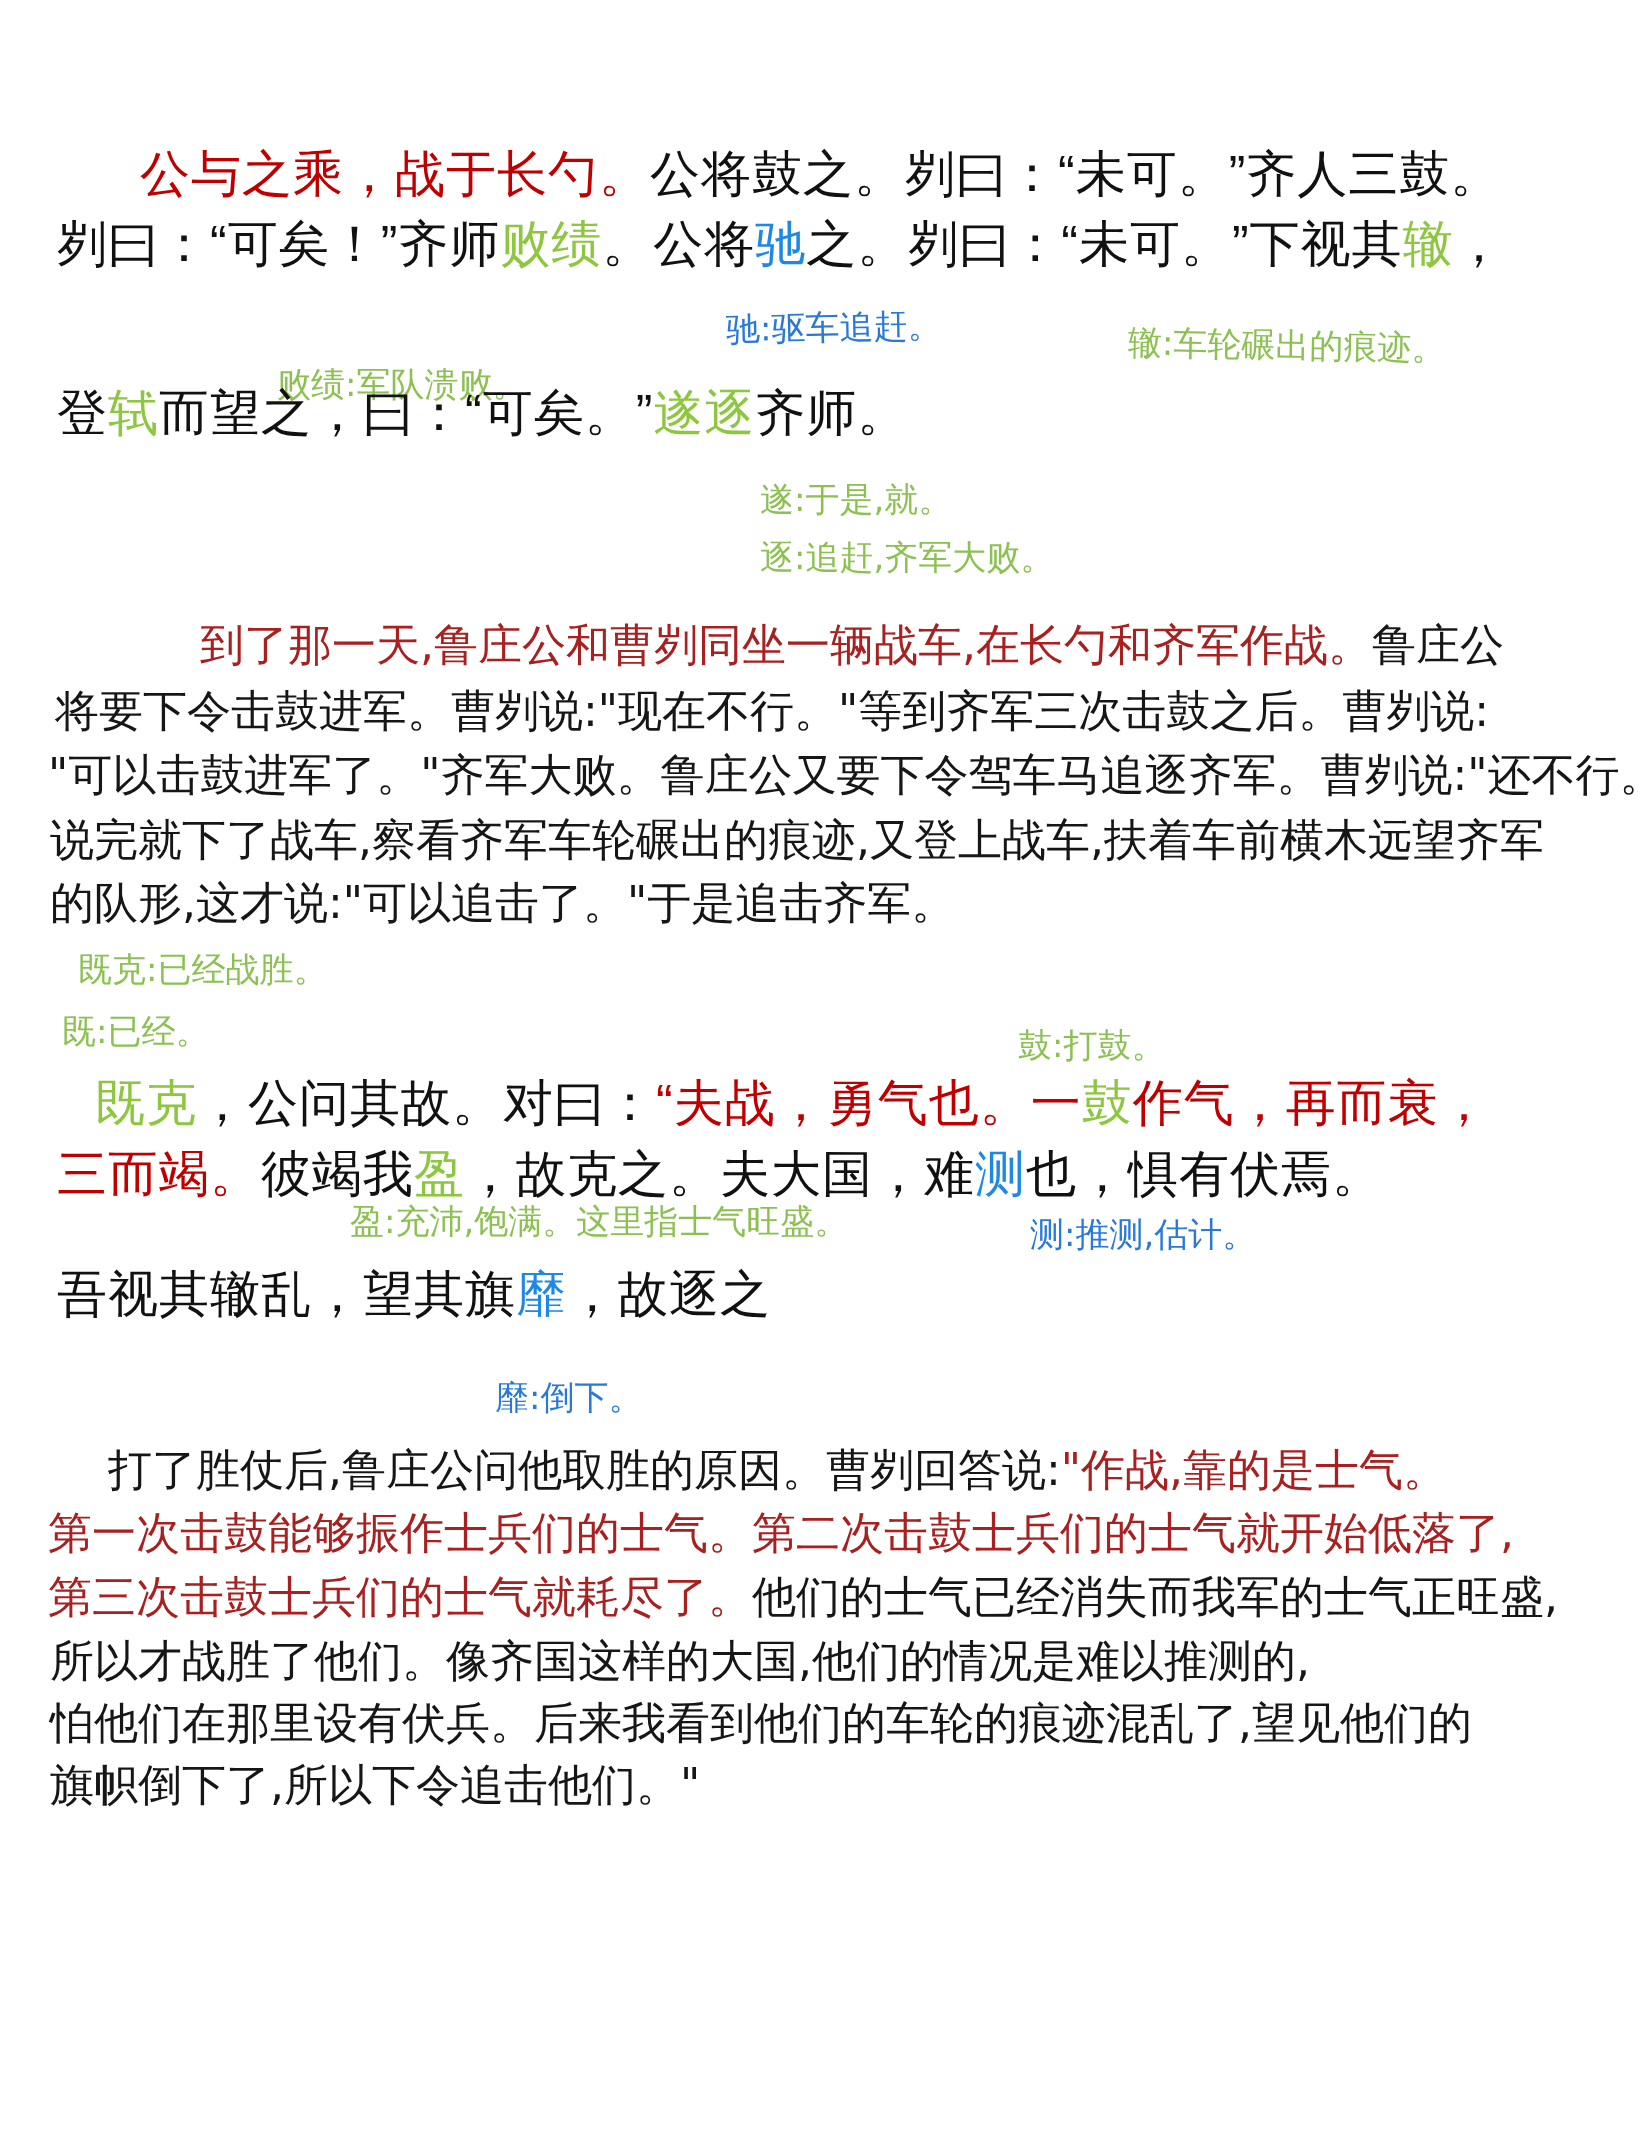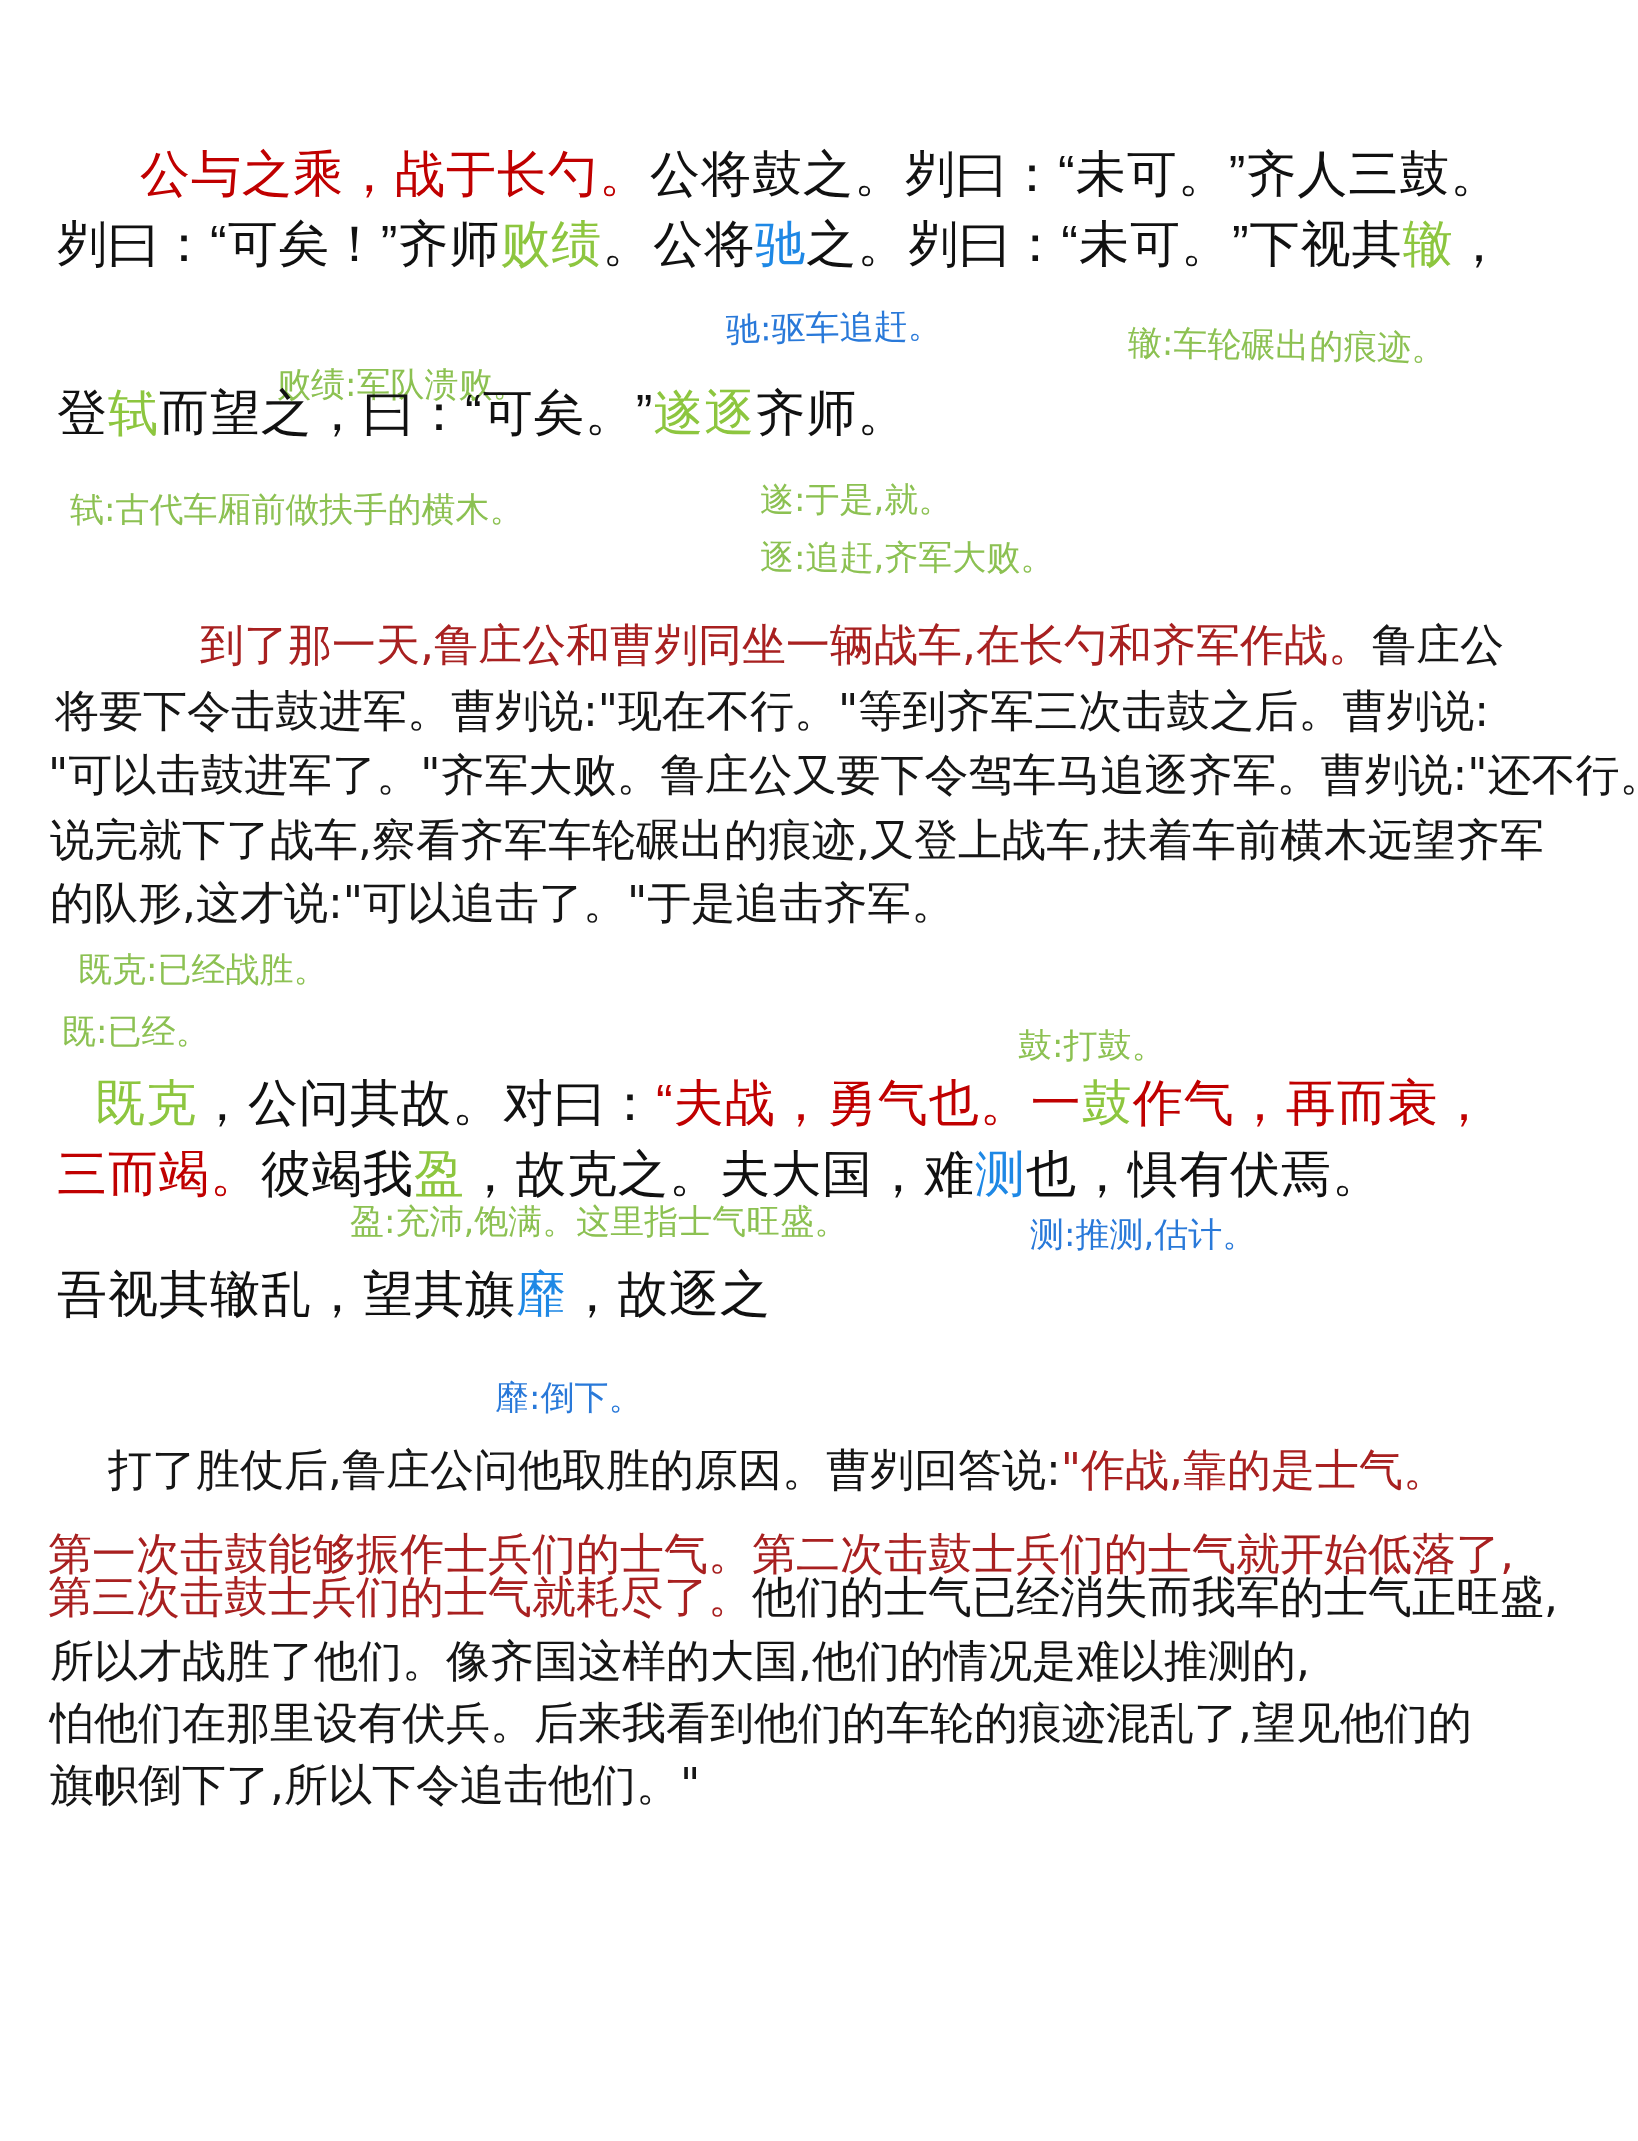--- a/index.html
+++ b/index.html
@@ -35,21 +35,20 @@
 
   <div class="line print" style="left:140px;top:146px;"><span class="c-red">公与之乘，战于长勺。</span><span class="c-black">公将鼓之。刿曰：“未可。”齐人三鼓。</span></div>
   <div class="line print" style="left:57px;top:216px;"><span class="c-black">刿曰：“可矣！”齐师</span><span class="c-green">败绩</span><span class="c-black">。公将</span><span class="c-blue">驰</span><span class="c-black">之。刿曰：“未可。”下视其</span><span class="c-green">辙</span><span class="c-black">，</span></div>
 
   <div class="line ann" style="left:277px;top:333px;margin-top:32px;"><span class="c-hgreen">败绩:军队溃败。</span></div>
   <div class="line ann tilt-up" style="left:726px;top:308px;"><span class="c-hblue">驰:驱车追赶。</span></div>
   <div class="line ann tilt-dn" style="left:1128px;top:326px;"><span class="c-hgreen">辙:车轮碾出的痕迹。</span></div>
 
   <div class="line print" style="left:57px;top:385px;"><span class="c-black">登</span><span class="c-green">轼</span><span class="c-black">而望之，曰：“可矣。”</span><span class="c-green">遂逐</span><span class="c-black">齐师。</span></div>
 
-  <div class="line ann" style="left:70px;top:490px;"><span class="c-hgreen">轼:古代车厢前做扶手的横木。</span></div>
   <div class="line ann" style="left:760px;top:480px;text-align:center;"><span class="c-hgreen">遂:于是,就。</span></div>
   <div class="line ann" style="left:760px;top:538px;"><span class="c-hgreen">逐:追赶,齐军大败。</span></div>
 
   <div class="line hand" style="left:200px;top:620px;"><span class="c-hred">到了那一天,鲁庄公和曹刿同坐一辆战车,在长勺和齐军作战。</span><span class="c-hblack">鲁庄公</span></div>
   <div class="line hand" style="left:55px;top:686px;"><span class="c-hblack">将要下令击鼓进军。曹刿说:"现在不行。"等到齐军三次击鼓之后。曹刿说:</span></div>
   <div class="line hand" style="left:48px;top:750px;"><span class="c-hblack">"可以击鼓进军了。"齐军大败。鲁庄公又要下令驾车马追逐齐军。曹刿说:"还不行。"</span></div>
   <div class="line hand" style="left:50px;top:815px;"><span class="c-hblack">说完就下了战车,察看齐军车轮碾出的痕迹,又登上战车,扶着车前横木远望齐军</span></div>
   <div class="line hand" style="left:50px;top:878px;"><span class="c-hblack">的队形,这才说:"可以追击了。"于是追击齐军。</span></div>
 
   <div class="line ann" style="left:78px;top:950px;"><span class="c-hgreen">既克:已经战胜。</span></div>
@@ -60,19 +59,19 @@
   <div class="line print" style="left:57px;top:1146px;"><span class="c-red">三而竭。</span><span class="c-black">彼竭我</span><span class="c-green">盈</span><span class="c-black">，故克之。夫大国，难</span><span class="c-blue">测</span><span class="c-black">也，惧有伏焉。</span></div>
 
   <div class="line ann" style="left:350px;top:1202px;"><span class="c-hgreen">盈:充沛,饱满。这里指士气旺盛。</span></div>
   <div class="line ann" style="left:1030px;top:1215px;"><span class="c-hblue">测:推测,估计。</span></div>
 
   <div class="line print" style="left:57px;top:1266px;"><span class="c-black">吾视其辙乱，望其旗</span><span class="c-blue">靡</span><span class="c-black">，故逐之</span></div>
 
   <div class="line ann" style="left:495px;top:1378px;"><span class="c-hblue">靡:倒下。</span></div>
 
   <div class="line hand" style="left:108px;top:1445px;"><span class="c-hblack">打了胜仗后,鲁庄公问他取胜的原因。曹刿回答说:</span><span class="c-hred">"作战,靠的是士气。</span></div>
-  <div class="line hand" style="left:48px;top:1508px;margin-top:21px;"><span class="c-hred">第一次击鼓能够振作士兵们的士气。第二次击鼓士兵们的士气就开始低落了,</span></div>
+  <div class="line hand" style="left:48px;top:1508px;"><span class="c-hred">第一次击鼓能够振作士兵们的士气。第二次击鼓士兵们的士气就开始低落了,</span></div>
   <div class="line hand" style="left:48px;top:1572px;"><span class="c-hred">第三次击鼓士兵们的士气就耗尽了。</span><span class="c-hblack">他们的士气已经消失而我军的士气正旺盛,</span></div>
   <div class="line hand" style="left:50px;top:1636px;"><span class="c-hblack">所以才战胜了他们。像齐国这样的大国,他们的情况是难以推测的,</span></div>
   <div class="line hand" style="left:50px;top:1698px;"><span class="c-hblack">怕他们在那里设有伏兵。后来我看到他们的车轮的痕迹混乱了,望见他们的</span></div>
   <div class="line hand" style="left:50px;top:1760px;"><span class="c-hblack">旗帜倒下了,所以下令追击他们。"</span></div>
 
 </div>
 
 </body></html>

